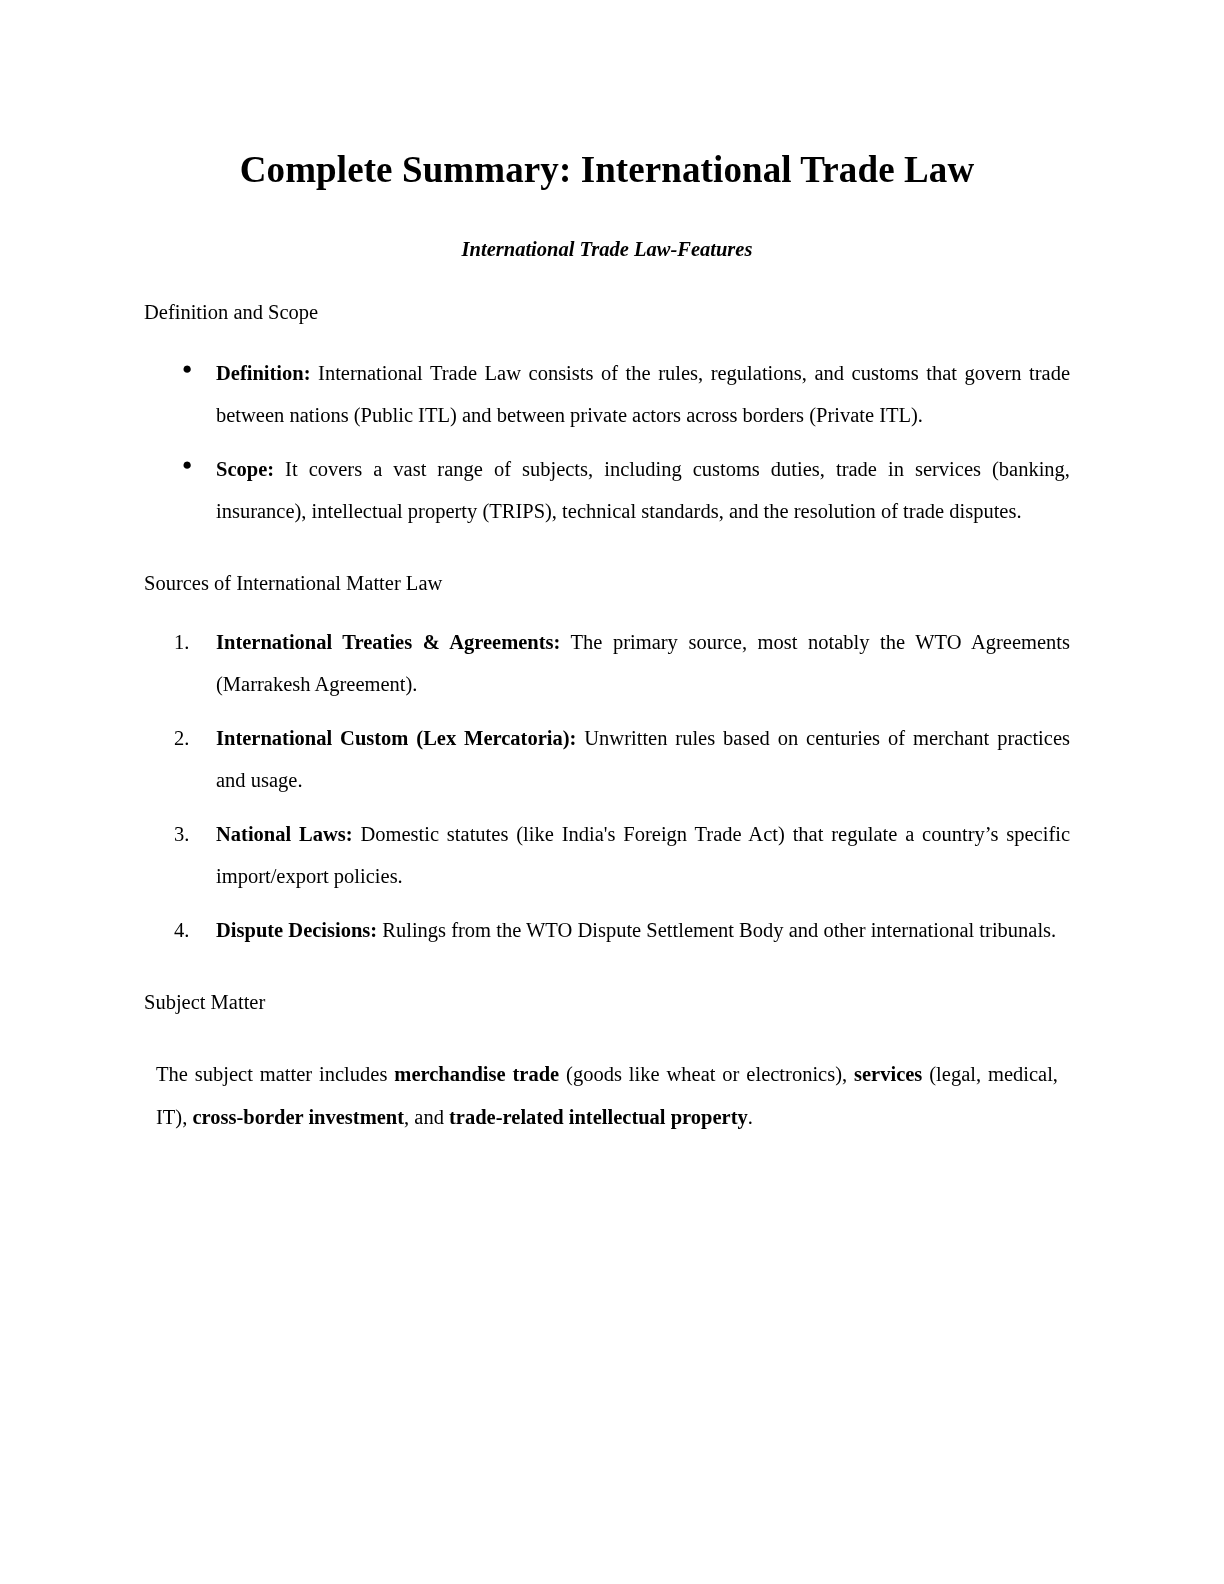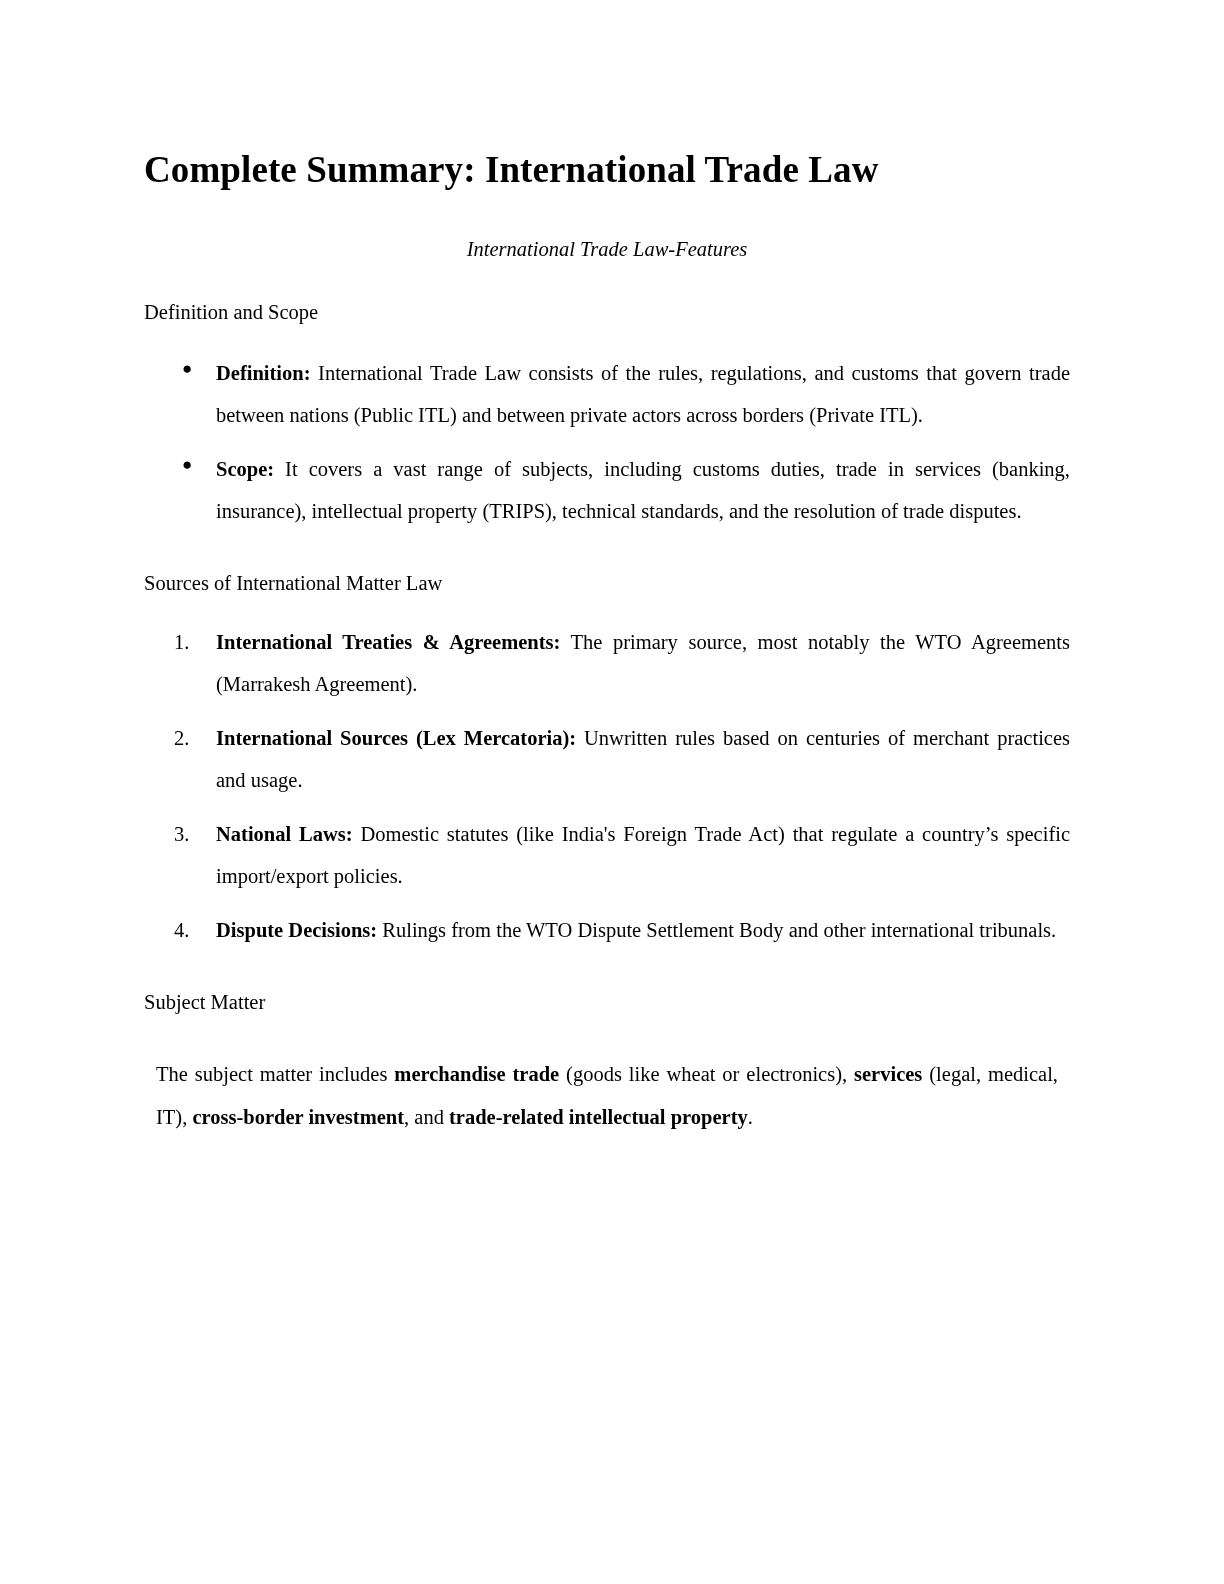--- a/index.html
+++ b/index.html
@@ -18,29 +18,29 @@
     position: relative;
     width: 1224px;
     height: 1584px;
     box-sizing: border-box;
     padding: 0 154px 0 144px;
     background: #ffffff;
   }
   .doc-title {
     font-size: 37px;
     font-weight: bold;
-    text-align: left;
+    text-align: center;
     line-height: 1.2;
     margin: 0;
     padding-top: 148px;
     letter-spacing: 0.1px;
   }
   .doc-subtitle {
     font-size: 20.5px;
-    font-weight: normal;
+    font-weight: bold;
     font-style: italic;
     text-align: center;
     margin: 0;
     padding-top: 46px;
   }
   .h-section {
     font-size: 20.5px;
     font-weight: bold;
     margin: 0;
     padding-top: 42px;
@@ -123,21 +123,21 @@
     </li>
   </ul>
 
   <h3 class="h-sub">Sources of International Matter Law</h3>
 
   <ol class="list list-number">
     <li>
       <span class="marker marker-num">1.</span><b>International Treaties &amp; Agreements:</b><span> The primary source, most notably the WTO Agreements (Marrakesh Agreement).</span>
     </li>
     <li>
-      <span class="marker marker-num">2.</span><b>International Sources (Lex Mercatoria):</b><span> Unwritten rules based on centuries of merchant practices and usage.</span>
+      <span class="marker marker-num">2.</span><b>International Custom (Lex Mercatoria):</b><span> Unwritten rules based on centuries of merchant practices and usage.</span>
     </li>
     <li>
       <span class="marker marker-num">3.</span><b>National Laws:</b><span> Domestic statutes (like India's Foreign Trade Act) that regulate a country’s specific import/export policies.</span>
     </li>
     <li>
       <span class="marker marker-num">4.</span><b>Dispute Decisions:</b><span> Rulings from the WTO Dispute Settlement Body and other international tribunals.</span>
     </li>
   </ol>
 
   <h3 class="h-sub">Subject Matter</h3>

